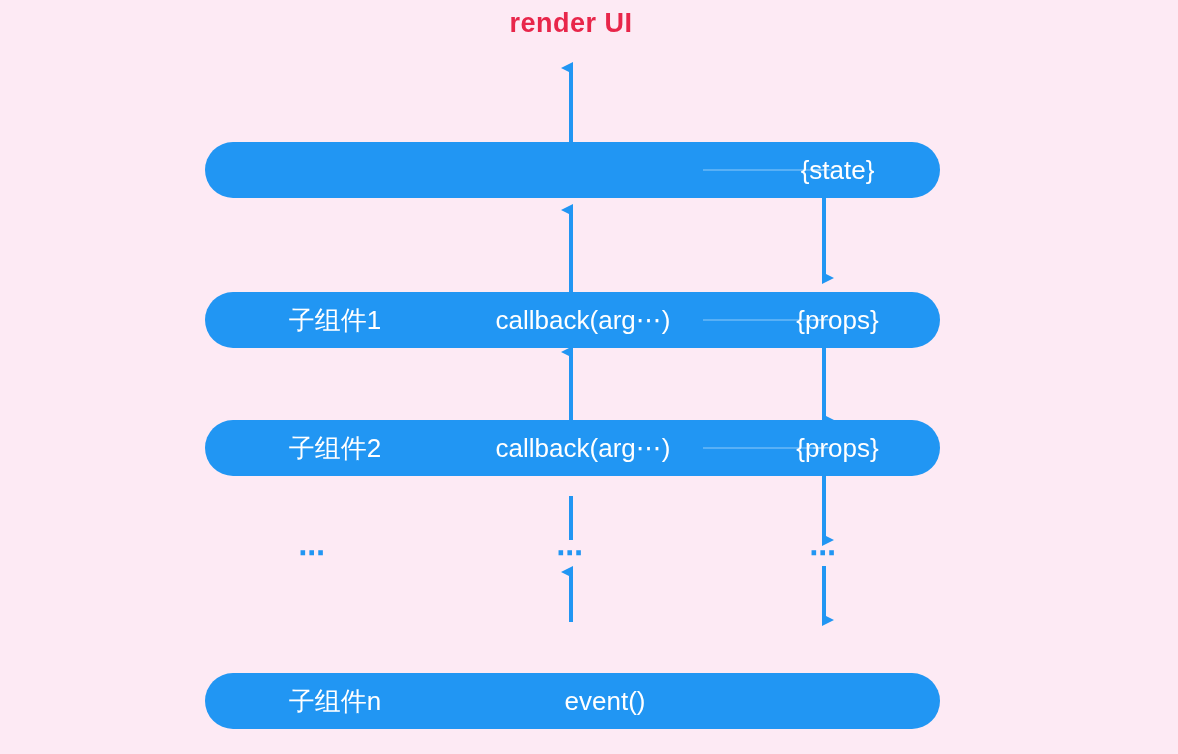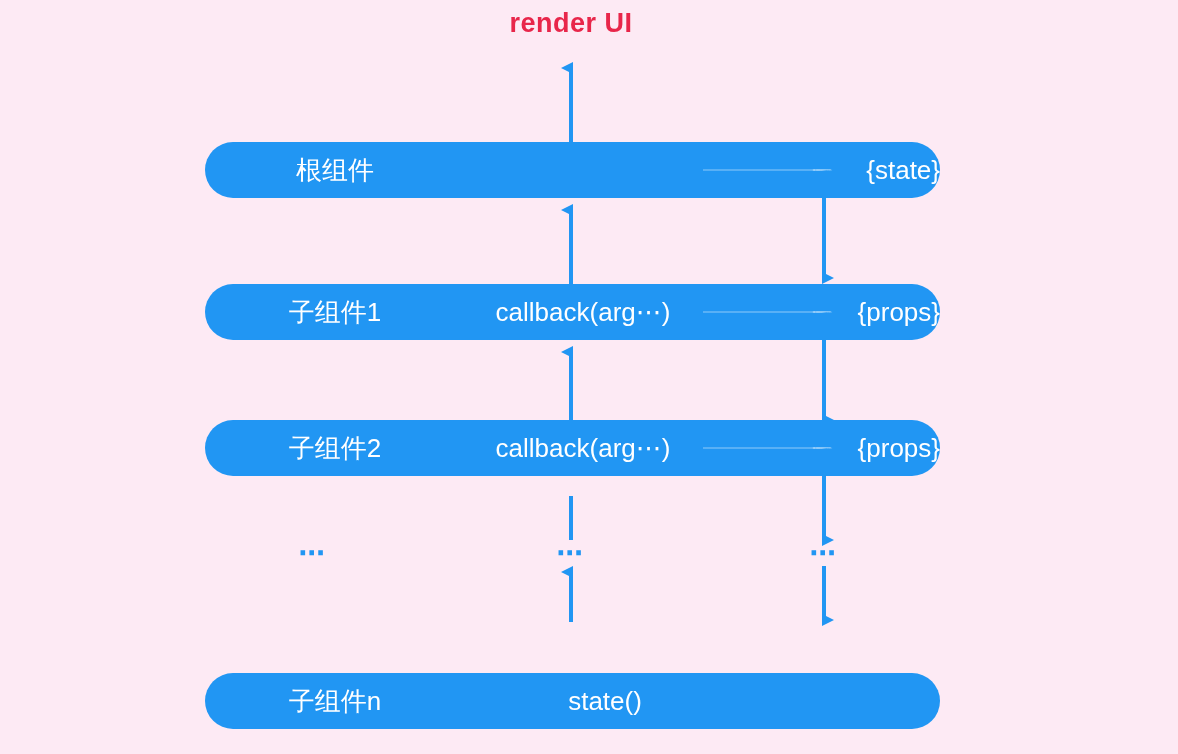--- a/index.html
+++ b/index.html
@@ -46,21 +46,21 @@
   .row {
     position: absolute;
     left: 205px;
     width: 735px;
     height: 56px;
     background: #2196f3;
     border-radius: 28px;
     color: #ffffff;
   }
   .row-1 { top: 142px; }
-  .row-2 { top: 284px; }
+  .row-2 { top: 292px; }
   .row-3 { top: 408px; margin-top: 12px; }
   .row-4 { top: 626px; margin-top: 47px; }
 
   .cell {
     position: absolute;
     top: 0;
     height: 56px;
     line-height: 56px;
     font-size: 26px;
     white-space: nowrap;
@@ -75,21 +75,21 @@
     width: 240px;
     text-align: center;
   }
   .cell-call.wide {
     left: 228px;
     width: 300px;
   }
   .cell-target {
     left: 530px;
     width: 205px;
-    text-align: right;
+    text-align: center;
   }
   .cell-event {
     left: 250px;
     width: 300px;
     text-align: center;
   }
 
   .inner-arrow {
     position: absolute;
     top: 27px;
@@ -164,21 +164,20 @@
     <g>
       <line x1="824" y1="566" x2="824" y2="620" stroke="#2196f3" stroke-width="4" marker-end="url(#ah-down)"></line>
     </g>
   </svg>
 
   <div class="title">
     <span>render UI</span>
   </div>
 
   <div class="row row-1">
-    <div class="cell cell-name">根组件</div>
     <svg class="inner-arrow" viewBox="0 0 130 12" preserveAspectRatio="none">
       <line x1="0" y1="6" x2="112" y2="6" stroke="#ffffff" stroke-width="2.5"></line>
       <path d="M110 0 L128 6 L110 12" fill="none" stroke="#ffffff" stroke-width="2.5"></path>
     </svg>
     <div class="cell cell-target">{state}</div>
   </div>
 
   <div class="row row-2">
     <div class="cell cell-name">子组件1</div>
     <div class="cell cell-call wide">callback(arg⋯)</div>
@@ -198,16 +197,16 @@
     </svg>
     <div class="cell cell-target">{props}</div>
   </div>
 
   <div class="ellipsis ell-left">⋯</div>
   <div class="ellipsis ell-mid">⋯</div>
   <div class="ellipsis ell-right">⋯</div>
 
   <div class="row row-4">
     <div class="cell cell-name">子组件n</div>
-    <div class="cell cell-event">state()</div>
+    <div class="cell cell-event">event()</div>
   </div>
 
 </div>
 
 </body></html>

